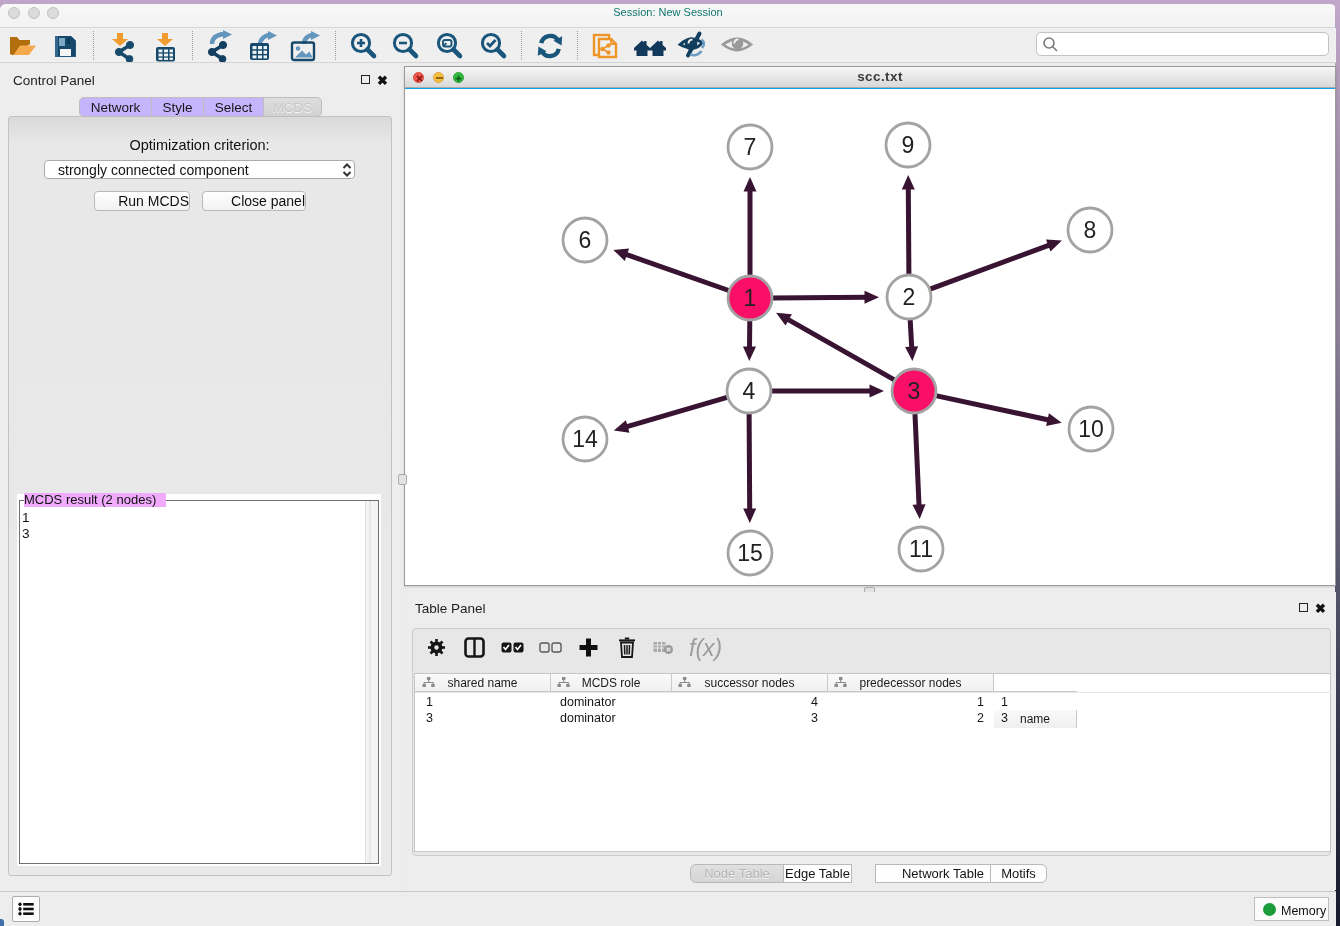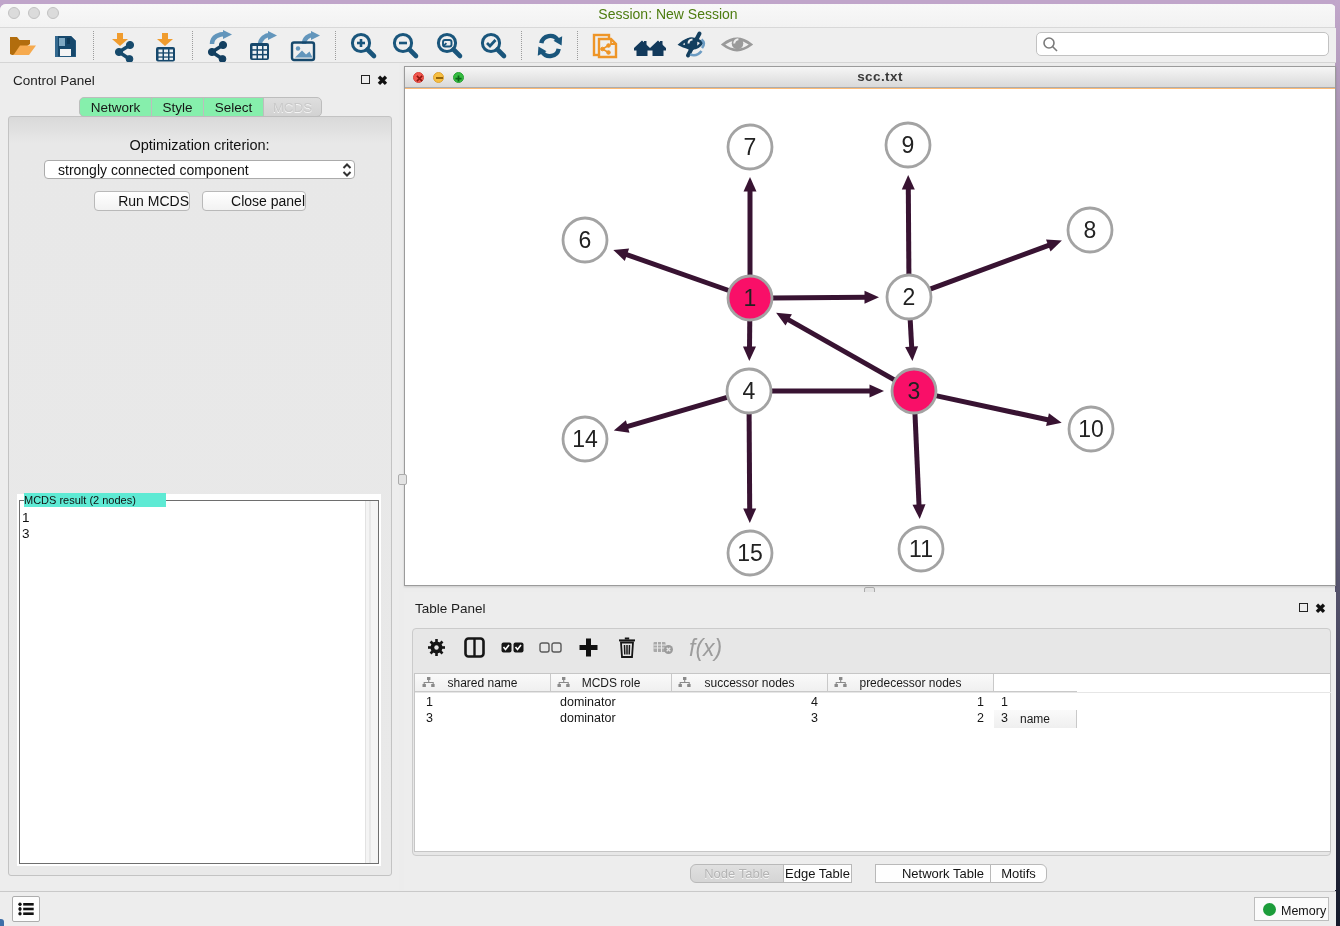--- a/index.html
+++ b/index.html
@@ -6,40 +6,40 @@
   html,body { width:1340px; height:926px; overflow:hidden; }
   body { font-family:"Liberation Sans", sans-serif; background:#EDEDED; position:relative; }
   .abs { position:absolute; }
   .deskTop { left:0; top:0; width:1340px; height:12px; background:#C0A5CA; }
   .deskRight { right:0; top:0; width:5px; height:926px;
      background:linear-gradient(#C2A7CB 0%, #A591AE 15%, #8D7F98 35%, #5d5a74 60%, #2A2A40 85%, #161A2B 100%); }
   .win { left:0; top:4px; width:1336px; height:922px; background:#ECECEC; border-radius:6px 6px 0 0; }
   .titlebar { left:0; top:4px; width:1336px; height:24px; background:linear-gradient(#F8F8F8,#F2F2F2);
      border-radius:6px 6px 0 0; border-bottom:1px solid #D8D8D8; }
   .tl { width:12px; height:12px; border-radius:50%; background:#DBDBDB; border:1px solid #C2C2C2; top:7px; }
-  .wtitle { top:6px; left:0; width:1336px; text-align:center; font-size:14px; color:#4d7c0f; }
+  .wtitle { top:6px; left:0; width:1336px; text-align:center; font-size:11px; color:#0f766e; }
   .toolbar { left:0; top:28px; width:1336px; height:35px; background:#EFEFEF; border-bottom:1px solid #D5D5D5; }
   .tsep { top:31px; width:0; height:29px; border-left:1px dotted #9C9C9C; }
   .ticon { top:30px; }
   .search { left:1036px; top:32px; width:293px; height:24px; background:#fff; border:1px solid #C2C2C2; border-radius:5px; }
   
   .cpanel { left:0; top:63px; width:399px; height:827px; background:#EDEDED; }
   .ptitle { font-size:13.5px; color:#1e1e1e; }
-  .tab { position:absolute; top:97px; height:20px; background:#86efac; border:1px solid #BDBDBD; font-size:13.5px;
+  .tab { position:absolute; top:97px; height:20px; background:#c4b5fd; border:1px solid #BDBDBD; font-size:13.5px;
      color:#161616; text-align:center; line-height:19px; }
   .tabcontent { left:8px; top:116px; width:384px; height:760px; border:1px solid #C3C3C3; border-radius:3px;
      background:linear-gradient(#D9D9D9 0px, #E8E8E8 26px, #E9E9E9 100%); }
   .combo { left:44px; top:160px; width:311px; height:19px; background:#fff; border:1px solid #ABABAB; border-radius:4px;
      font-size:14px; color:#111; line-height:18px; padding-left:13px; }
   .btn { position:absolute; height:20px; background:linear-gradient(#FFFFFF,#F2F2F2); border:1px solid #B9B9B9;
      border-radius:4px; font-size:14px; color:#111; text-align:right; line-height:19px; }
   .floaticon { width:9px; height:9px; border:1.5px solid #222; background:transparent; }
   .xicon { font-size:13px; color:#111; font-weight:bold; line-height:10px; }
   
-  .sccwin { left:404px; top:66px; width:932px; height:520px; background:#fdba74; border:1px solid #9B9B9B;
+  .sccwin { left:404px; top:66px; width:932px; height:520px; background:#0ea5e9; border:1px solid #9B9B9B;
      box-shadow:0 1px 2px rgba(0,0,0,0.15); }
   .scctitle { left:0; top:0; width:930px; height:21px; background:linear-gradient(#F6F6F6,#D9D9D9);
      border-bottom:1px solid #ACACAC; }
   .light { width:11px; height:11px; border-radius:50%; top:5px; }
   
   .tpanel { left:404px; top:592px; width:932px; height:298px; background:#EDEDED; }
   .tcontainer { left:8px; top:36px; width:919px; height:228px; background:#E7E7E7; border:1px solid #CBCBCB; border-radius:4px; }
   .thead { position:absolute; background:linear-gradient(#FAFAFA,#EFEFEF); border-right:1px solid #C9C9C9;
      font-size:12px; color:#1a1a1a; text-align:center; line-height:18px; }
   .btab { position:absolute; top:0px; height:19px; background:#FEFEFE; border:1px solid #B9B9B9; font-size:13px;
@@ -219,21 +219,21 @@
 <div class="abs combo">strongly connected component</div>
 <svg class="abs" style="left:341px;top:163px" width="12" height="14" viewBox="0 0 12 14">
  <path d="M2.5,5 L6,1.5 L9.5,5" stroke="#333" stroke-width="2" fill="none"></path>
  <path d="M2.5,9 L6,12.5 L9.5,9" stroke="#333" stroke-width="2" fill="none"></path>
 </svg>
 <div class="abs btn" style="left:94px;top:191px;width:96px;">Run MCDS</div>
 <div class="abs btn" style="left:202px;top:191px;width:104px;">Close panel</div>
 
 <div class="abs" style="left:17px;top:494px;width:364px;height:372px;background:#fff;"></div>
 <div class="abs" style="left:19px;top:500px;width:360px;height:364px;border:1px solid #6E6E6E;"></div>
-<div class="abs" style="left:24px;top:493px;width:142px;height:14px;background:#5eead4;font-size:11px;color:#111;line-height:14px;">MCDS result (2 nodes)</div>
+<div class="abs" style="left:24px;top:493px;width:142px;height:14px;background:#f0abfc;font-size:13px;color:#111;line-height:14px;">MCDS result (2 nodes)</div>
 <div class="abs" style="left:365px;top:501px;width:13px;height:362px;background:#F4F4F4;border-left:1px solid #E2E2E2;"></div>
 <div class="abs" style="left:369px;top:501px;width:2px;height:362px;background:#E8E8E8;"></div>
 <div class="abs" style="left:22px;top:510px;font-size:13.5px;color:#111;line-height:16px;">1<br>3</div>
 
 <div class="abs sccwin">
  <div class="abs scctitle"></div>
  <div class="abs light" style="left:8px;background:#F2574E;border:0.5px solid #D8453C;"></div>
  <svg class="abs" style="left:10.5px;top:7.5px" width="7" height="7" viewBox="0 0 8 8">
       <path d="M1,1 L7,7 M7,1 L1,7" stroke="#8E1710" stroke-width="1.8"></path>
     </svg>

